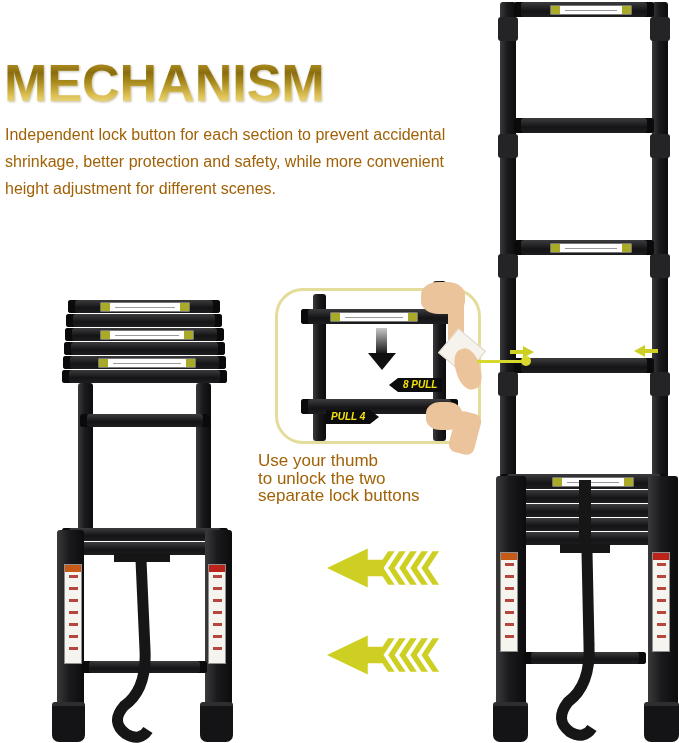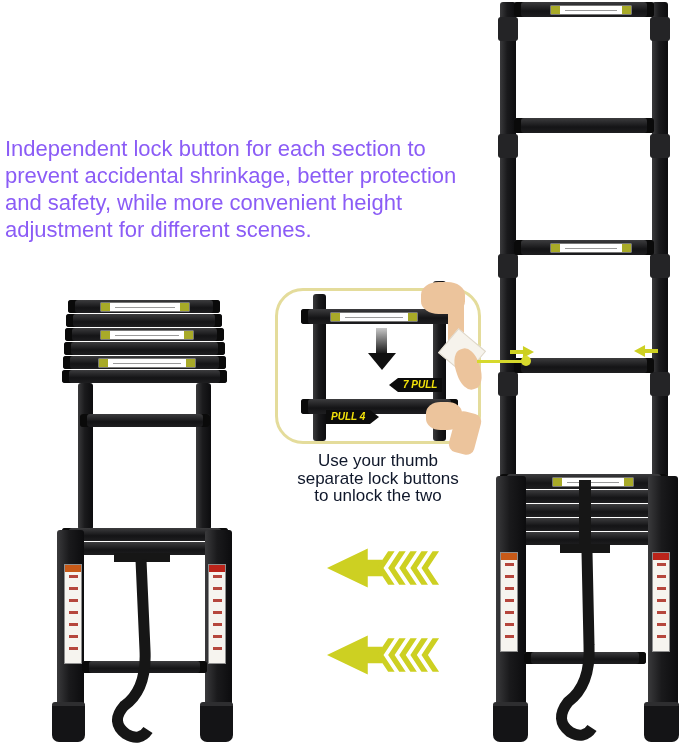--- a/index.html
+++ b/index.html
@@ -14,22 +14,22 @@
     .headline{
       background:linear-gradient(180deg,#c9a62c 0%,#8a6d0e 30%,#a98a1c 48%,#d9bc4e 72%,#f2e492 95%);
       -webkit-background-clip:text;background-clip:text;
       color:transparent;-webkit-text-fill-color:transparent;
       filter:drop-shadow(1px 1px 1px rgba(90,70,0,.35));
     }
   }
   .headline.l1{top:4px;}
   .headline.l2{top:57px;}
 
-  .body-copy{position:absolute;left:5px;top:135px;width:460px;font-size:22px;
-             line-height:27px;color:#8b5cf6;}
+  .body-copy{position:absolute;left:5px;top:121px;width:460px;font-size:16px;
+             line-height:27px;color:#a16207;}
 
   
   .rail{position:absolute;background:linear-gradient(90deg,#3a3a3c,#1a1a1c 45%,#0c0c0e);
         border-radius:3px;}
   .rung{position:absolute;height:13px;border-radius:3px;
         background:linear-gradient(180deg,#3c3c3e,#141416 60%,#1e1e20);
         box-shadow:inset 7px 0 0 #0a0a0a, inset -7px 0 0 #0a0a0a;}
   .rung.tall{height:15px;}
   .collar{position:absolute;width:20px;height:24px;background:#242426;border-radius:3px;}
   .rung-label{position:absolute;height:8px;border:1px solid #777;border-radius:1px;
@@ -53,34 +53,35 @@
       padding:0 5px;white-space:nowrap;}
   .pull-label.tri-left::before{content:"";position:absolute;left:-9px;top:0;
       border-top:7px solid transparent;border-bottom:7px solid transparent;border-right:9px solid #0c0c0c;}
   .pull-label.tri-right::after{content:"";position:absolute;right:-9px;top:0;
       border-top:7px solid transparent;border-bottom:7px solid transparent;border-left:9px solid #0c0c0c;}
   .down-arrow-shaft{position:absolute;left:376px;top:328px;width:11px;height:26px;
       background:linear-gradient(180deg,#c9c9c9,#141414);}
   .down-arrow-head{position:absolute;left:368px;top:353px;width:0;height:0;
       border-left:14px solid transparent;border-right:14px solid transparent;border-top:17px solid #101010;}
 
-  .caption{position:absolute;left:258px;top:452px;width:240px;text-align:center;
-           font-size:17px;line-height:17.5px;color:#0f172a;}
+  .caption{position:absolute;left:258px;top:452px;width:240px;text-align:left;
+           font-size:17px;line-height:17.5px;color:#a16207;}
 
   .mini-arrow{position:absolute;width:24px;height:12px;background:#cdd022;
       clip-path:polygon(0 33%,54% 33%,54% 0,100% 50%,54% 100%,54% 67%,0 67%);}
   .callout-line{position:absolute;left:477px;top:360px;width:53px;height:3px;background:#d6d92c;}
   .callout-dot{position:absolute;left:521px;top:356px;width:10px;height:10px;border-radius:50%;background:#d6d92c;}
   .strap-svg{position:absolute;left:0;top:0;pointer-events:none;}
 </style>
 </head>
 <body>
 
 <div class="canvas">
 
+  <div class="headline l2">MECHANISM</div>
 
   <div class="body-copy">Independent lock button for each section to prevent accidental shrinkage, better protection and safety, while more convenient height adjustment for different scenes.</div>
 
   <div>
 
     <div class="rung" style="left:68px;top:300px;width:152px;"></div>
     <div class="rung" style="left:66px;top:314px;width:156px;"></div>
     <div class="rung" style="left:65px;top:328px;width:159px;"></div>
     <div class="rung" style="left:64px;top:342px;width:161px;"></div>
     <div class="rung" style="left:63px;top:356px;width:163px;"></div>
@@ -131,28 +132,28 @@
     <div class="abs skin" style="left:421px;top:282px;width:44px;height:32px;border-radius:40%;"></div>
     <div class="abs skin" style="left:448px;top:300px;width:16px;height:48px;border-radius:6px;"></div>
     <div class="abs sleeve" style="left:444px;top:336px;width:34px;height:30px;transform:rotate(40deg);"></div>
     <div class="abs skin" style="left:456px;top:348px;width:24px;height:42px;border-radius:45%;transform:rotate(-18deg);"></div>
     <div class="abs skin" style="left:426px;top:402px;width:36px;height:28px;border-radius:40%;"></div>
     <div class="abs skin" style="left:452px;top:412px;width:26px;height:42px;border-radius:8px;transform:rotate(15deg);"></div>
 
     <div class="down-arrow-shaft"></div>
     <div class="down-arrow-head"></div>
 
-    <div class="pull-label tri-left" style="left:398px;top:378px;">7 PULL</div>
+    <div class="pull-label tri-left" style="left:398px;top:378px;">8 PULL</div>
     <div class="pull-label tri-right" style="left:326px;top:410px;">PULL 4</div>
   </div>
 
   <div class="caption">
     <div>Use your thumb</div>
+    <div>to unlock the two</div>
     <div>separate lock buttons</div>
-    <div>to unlock the two</div>
   </div>
 
   <div>
 
     <div class="rail" style="left:500px;top:2px;width:16px;height:476px;"></div>
     <div class="rail" style="left:652px;top:2px;width:16px;height:476px;"></div>
 
     <div class="collar" style="left:498px;top:17px;"></div>
     <div class="collar" style="left:650px;top:17px;"></div>
     <div class="collar" style="left:498px;top:134px;"></div>

